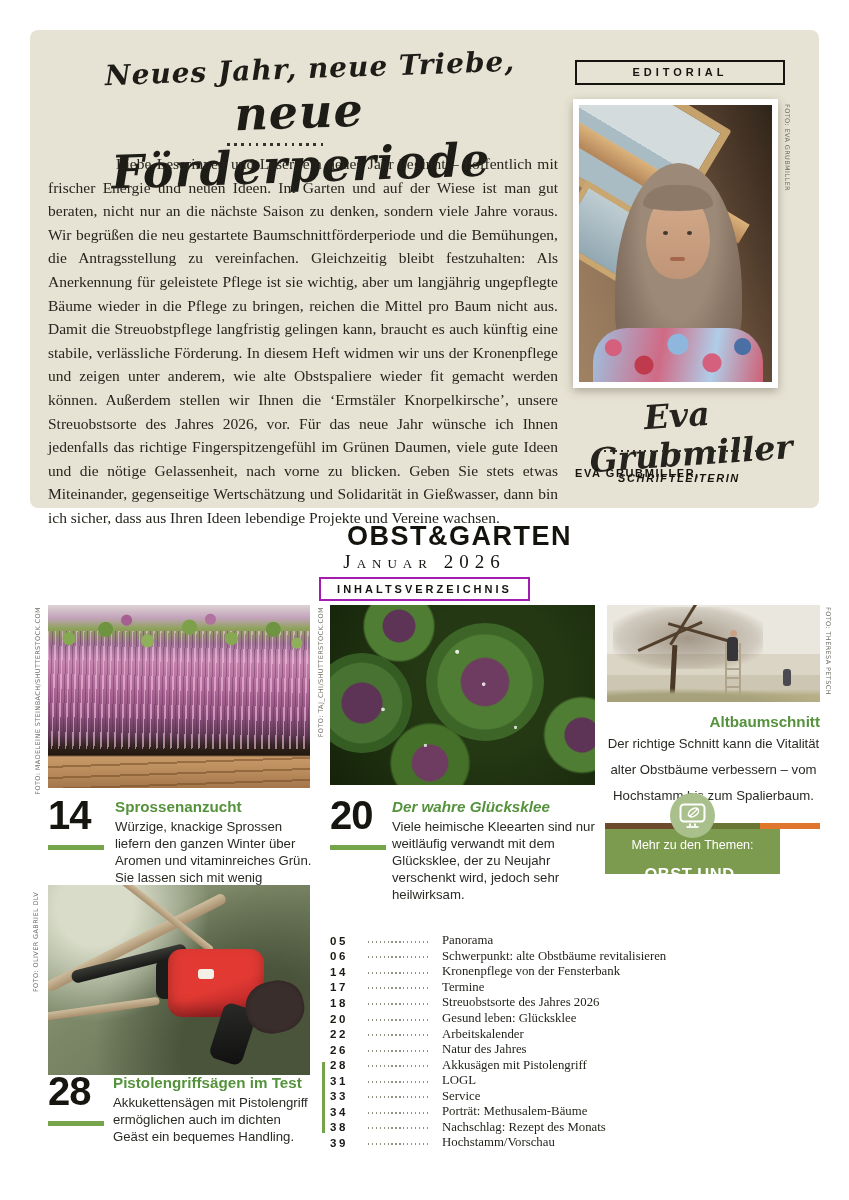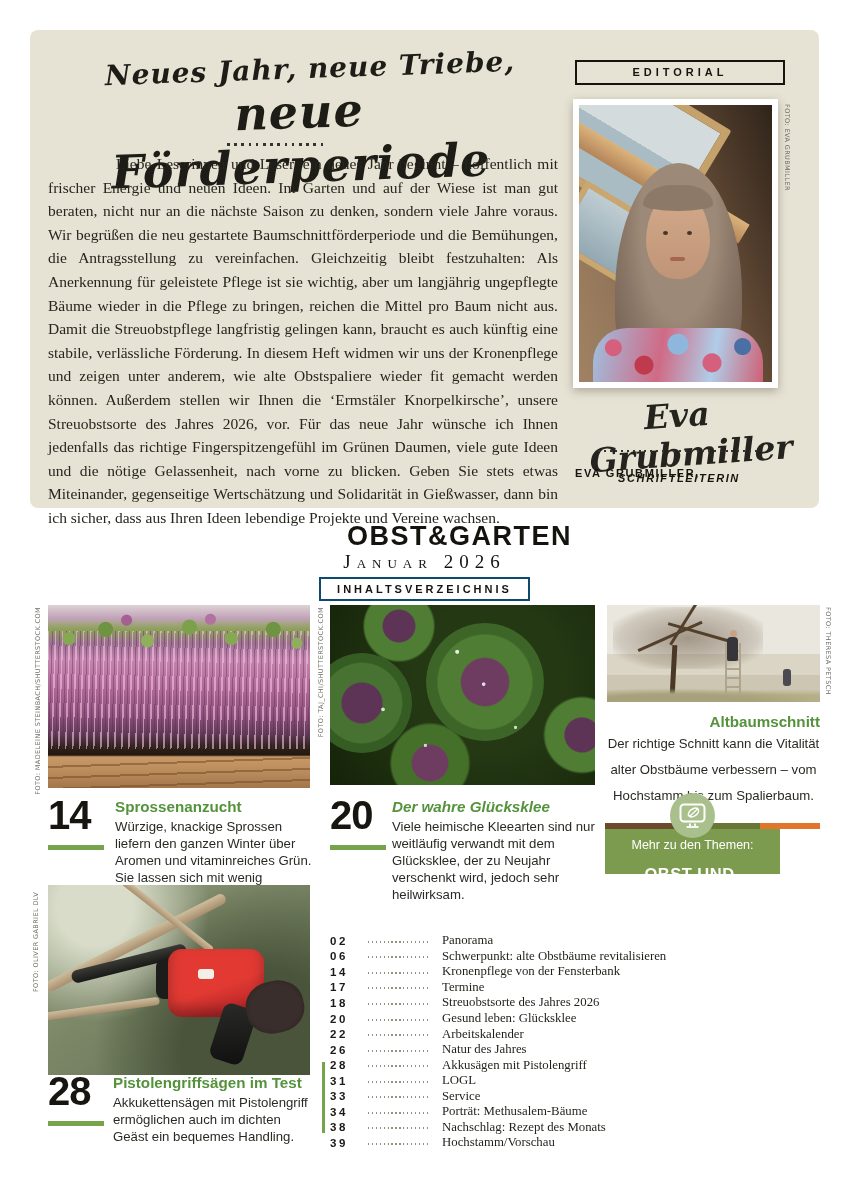--- a/index.html
+++ b/index.html
@@ -77,21 +77,21 @@
   .pc-clover{left:317px;top:607px;}
   .pc-tree{left:824px;top:607px;}
   .pc-pruner{left:32px;top:892px;}
 
   
   .mag-logo{left:0;top:521px;width:849px;text-align:center;
     font-size:27px;font-weight:800;letter-spacing:1.5px;color:#14130e;padding-left:35px;}
   .mag-issue{left:0;top:551px;width:849px;text-align:center;
     font-family:"Liberation Serif",serif;font-variant:small-caps;font-size:19px;
     letter-spacing:6px;color:#14130e;}
-  .contents-badge{left:319px;top:577px;width:207px;height:20px;border:2px solid #0c4a6e;
+  .contents-badge{left:319px;top:577px;width:207px;height:20px;border:2px solid #a21caf;
     background:#fff;font-size:11px;font-weight:bold;letter-spacing:3px;
     text-align:center;line-height:20px;color:#15140f;}
 
   
   .photo{overflow:hidden;}
   .sprouts{left:48px;top:605px;width:262px;height:183px;
     background:linear-gradient(180deg,#ddd3d2 0%,#c3a3bb 7%,#8da259 13%,#9c6f92 21%,
       #c585ae 30%,#b06a99 45%,#8e4f7d 60%,#5e3a55 71%,#30241c 77%,#23180f 82%,
       #c89a68 83%,#b8895a 92%,#a3764b 100%);}
   .sp-stems{position:absolute;left:0;top:26px;width:100%;height:118px;
@@ -309,21 +309,21 @@
   </div>
   <div class="abs vcredit vc-left pc-pruner">FOTO: OLIVER GABRIEL DLV</div>
   <div class="abs feat-num n28">28</div>
   <div class="abs feat-rule r28"></div>
   <div class="abs feat-title t28">Pistolengriffsägen im Test</div>
   <div class="abs feat-text x28">Akkukettensägen mit Pistolengriff ermöglichen auch im dichten Geäst ein bequemes Handling.</div>
 
   <div class="abs toc-divider"></div>
   <div class="abs toc" id="toc">
       <div class="toc-row">
-        <span class="toc-num">02</span>
+        <span class="toc-num">05</span>
         <span class="toc-leader"></span>
         <span class="toc-title">Panorama</span>
       </div>
       <div class="toc-row">
         <span class="toc-num">06</span>
         <span class="toc-leader"></span>
         <span class="toc-title">Schwerpunkt: alte Obstbäume revitalisieren</span>
       </div>
       <div class="toc-row">
         <span class="toc-num">14</span>

